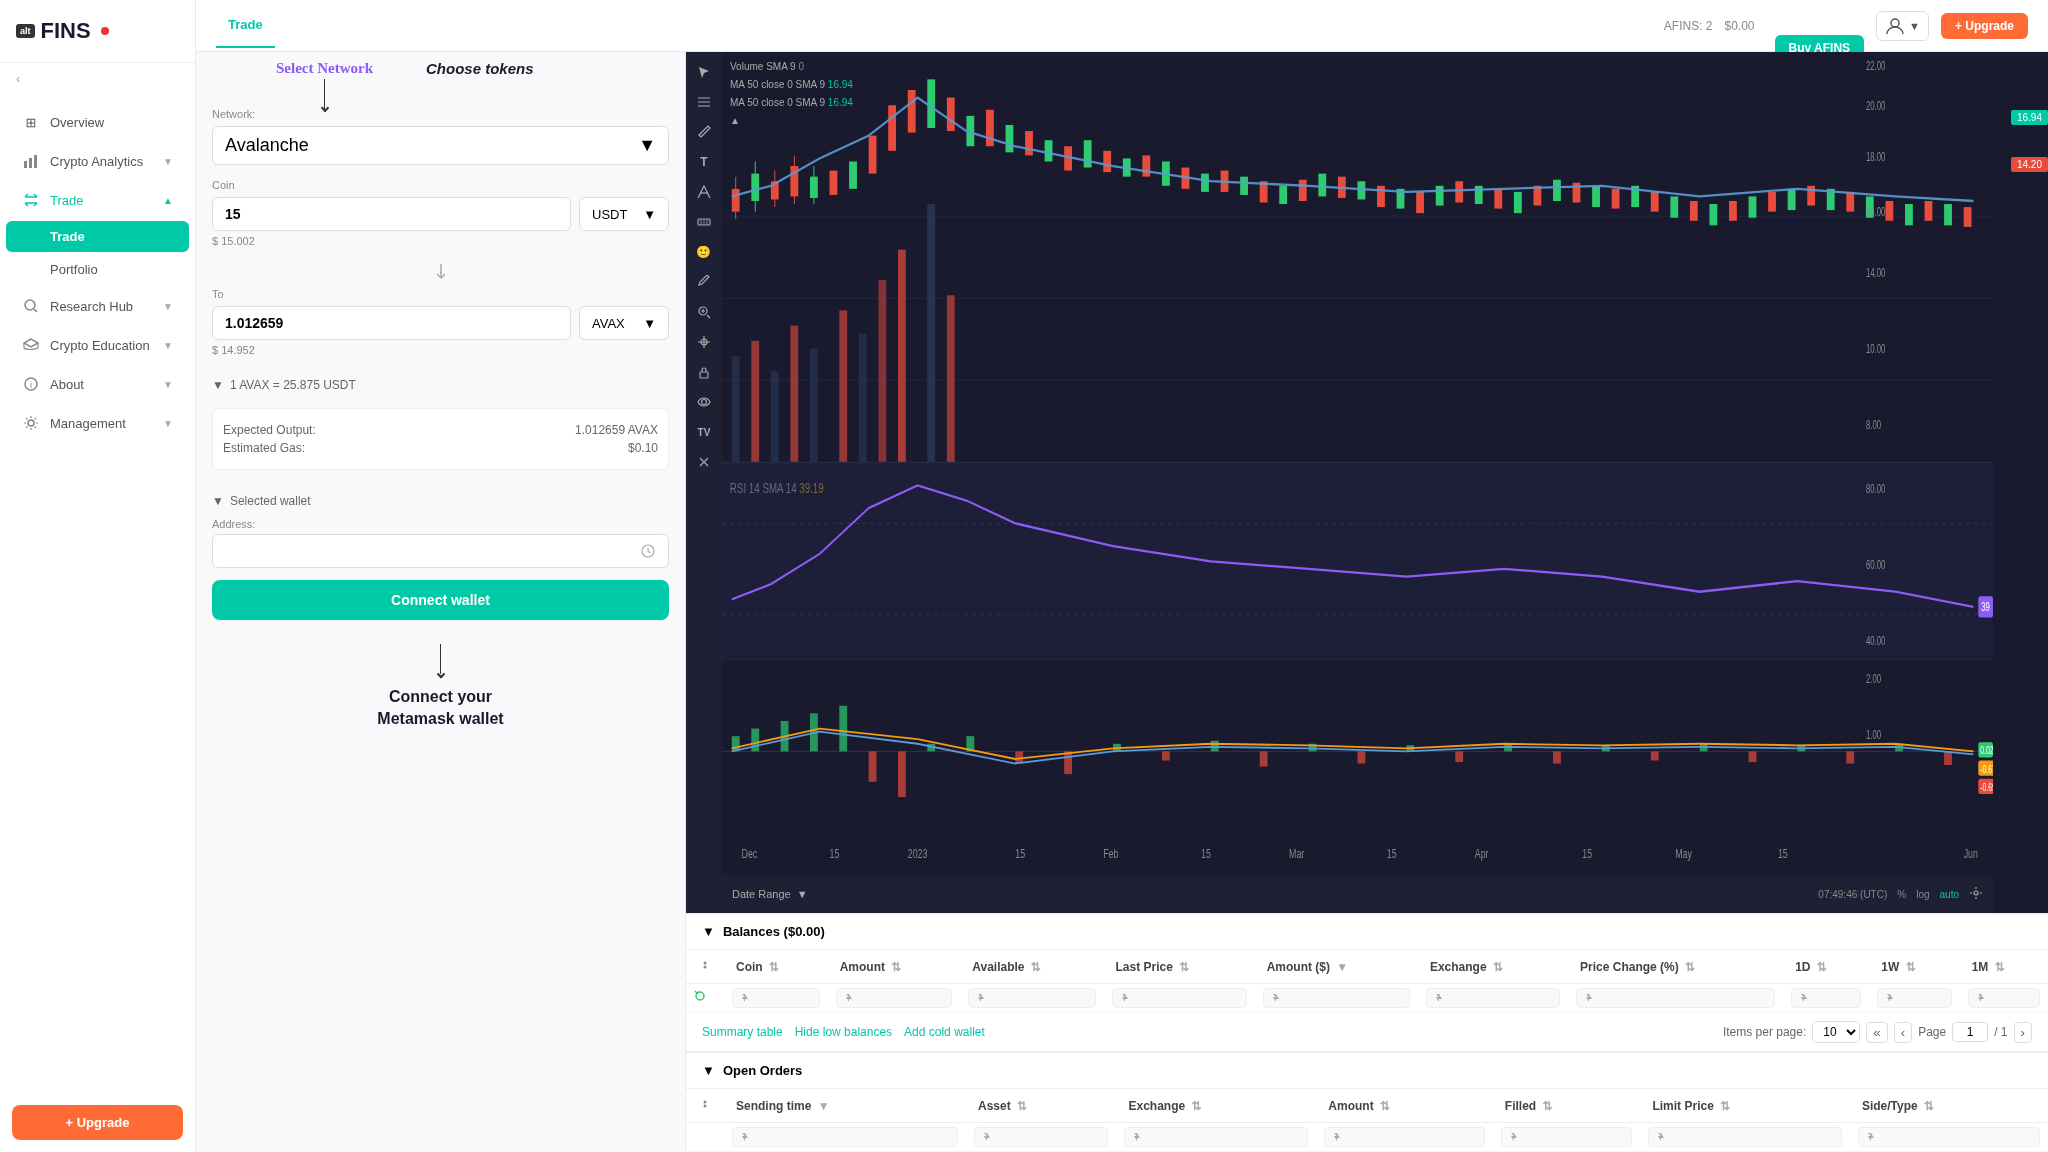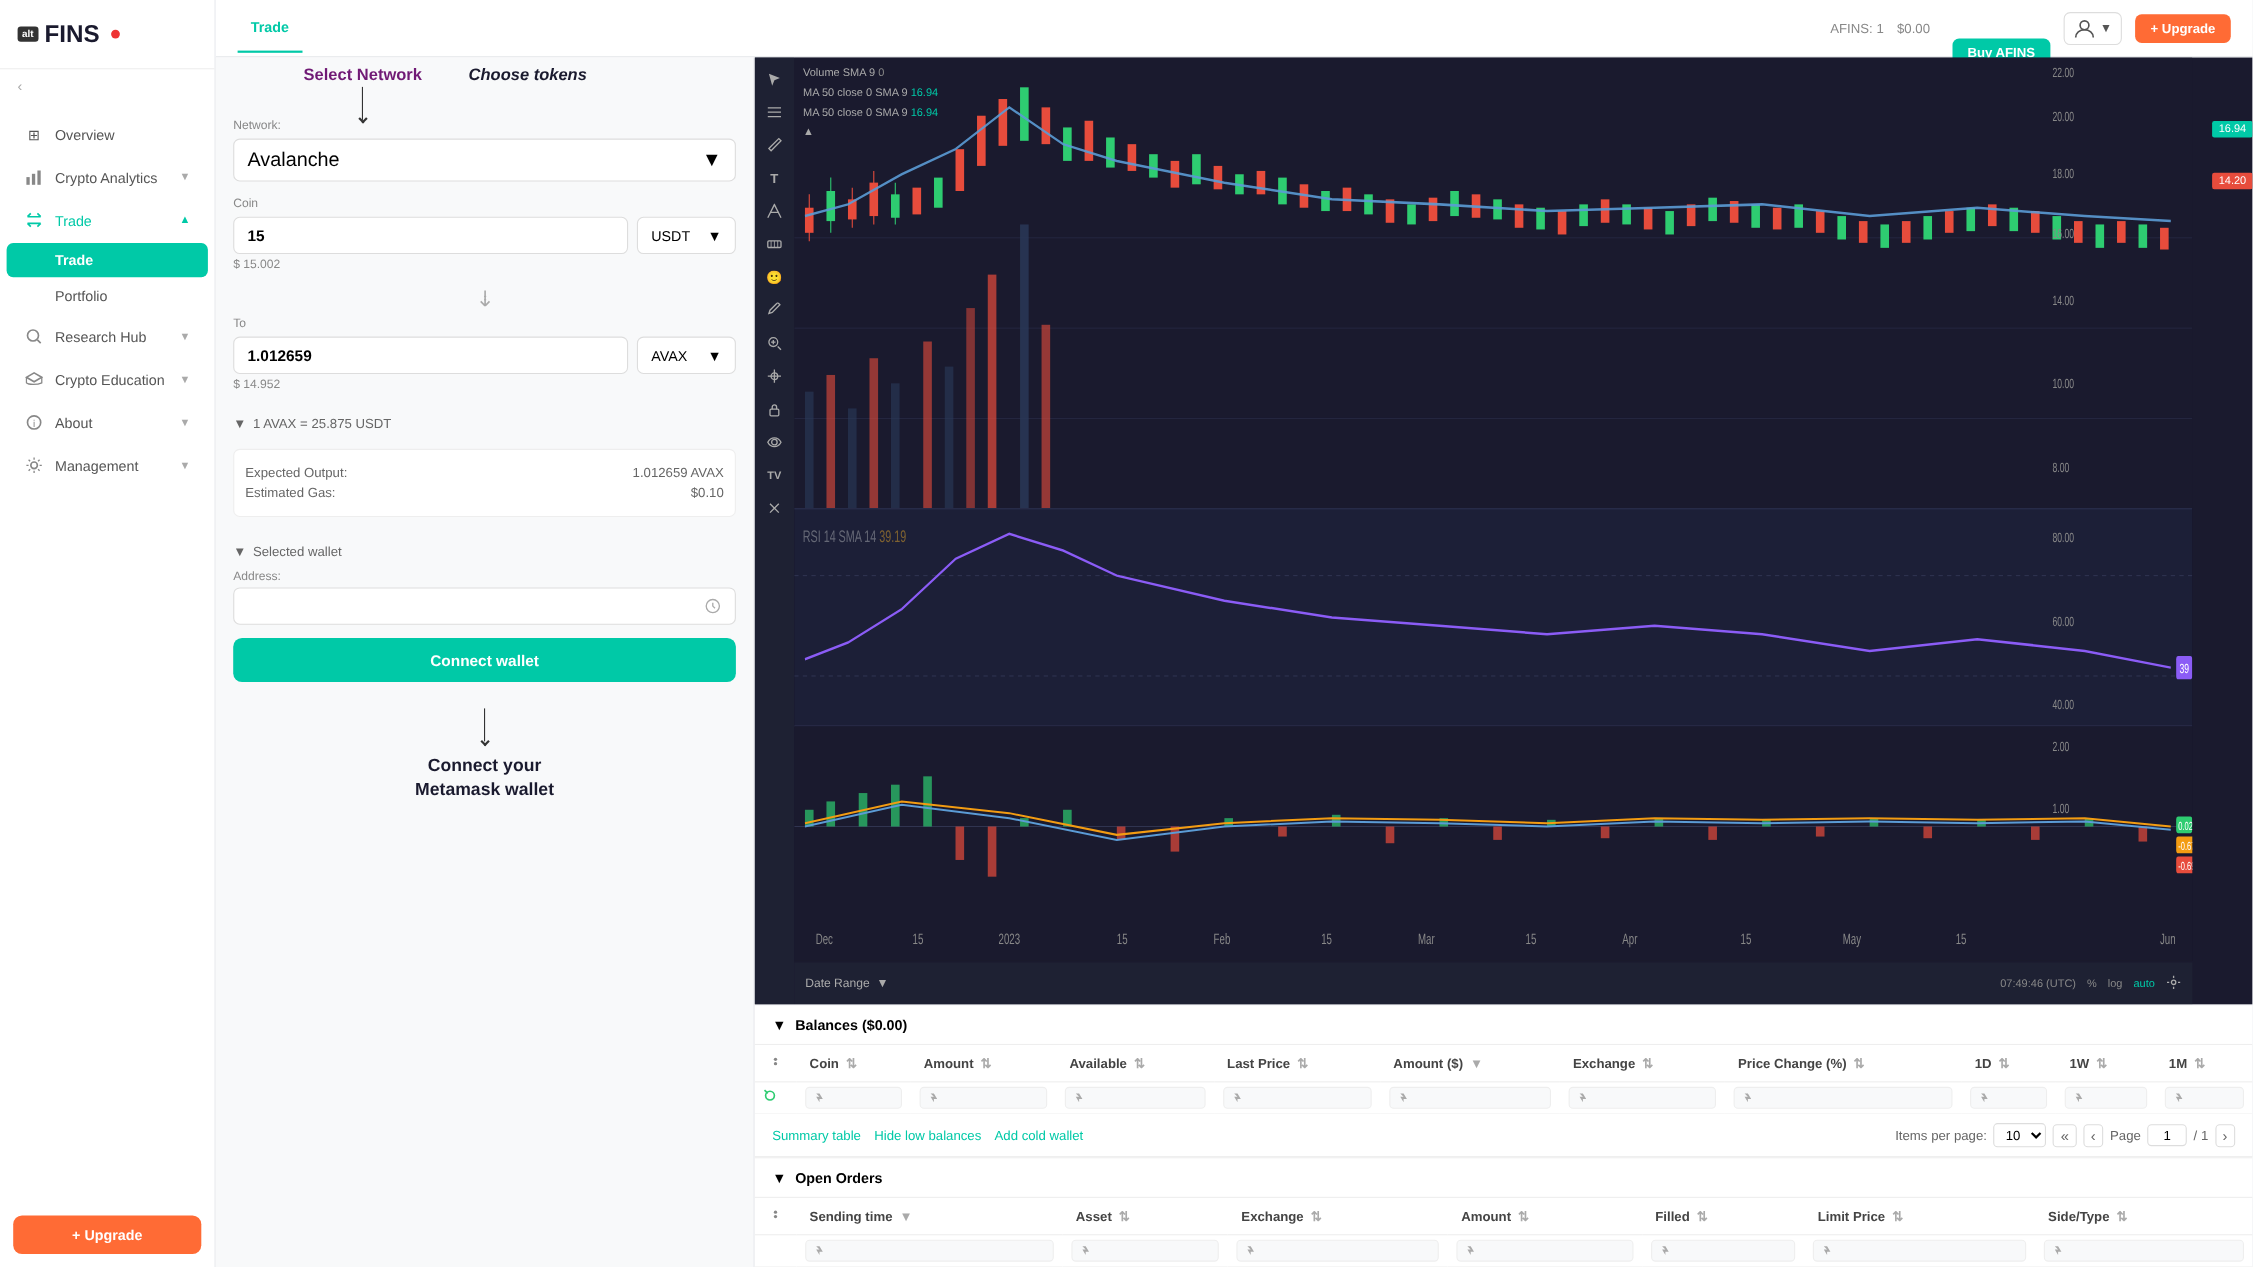--- a/index.html
+++ b/index.html
@@ -163,40 +163,40 @@
   </div>
 
   <button class="sidebar-upgrade">+ Upgrade</button>
 </div>
 
 <div class="main">
 
   <div class="header">
     <div class="header-tab">Trade</div>
     <div class="header-spacer"></div>
-    <span class="header-afins">AFINS: 1</span>
+    <span class="header-afins">AFINS: 2</span>
     <span class="header-price">$0.00</span>
     <button class="buy-afins-btn">Buy AFINS</button>
     <div class="user-btn">
       <svg width="20" height="20" viewBox="0 0 20 20" fill="none">
           <circle cx="10" cy="7" r="4" stroke="#555" stroke-width="1.5"></circle>
           <path d="M2 18c0-4 3.6-7 8-7s8 3 8 7" stroke="#555" stroke-width="1.5"></path>
         </svg>
       <span style="color:#555;font-size:11px;">▼</span>
     </div>
     <button class="upgrade-btn">+ Upgrade</button>
   </div>
 
   <div class="content">
 
     <div class="left-panel">
 
       <div style="position:relative;padding:30px 16px 10px;pointer-events:none;">
         <div style="position:absolute;top:8px;left:80px;">
-          <span style="font-size:15px;font-weight:800;color:#701a75;">Select Network</span>
+          <span style="font-size:15px;font-weight:800;color:#8b5cf6;font-family:Liberation Serif, serif;">Select Network</span>
           <div style="display:flex;flex-direction:column;align-items:center;margin-top:2px;">
             <div style="width:1px;height:30px;background:#333;"></div>
             <div style="width:6px;height:6px;border-right:2px solid #333;border-bottom:2px solid #333;transform:rotate(45deg);margin-top:-4px;"></div>
           </div>
         </div>
         <div style="position:absolute;top:8px;left:230px;font-style:italic;">
           <span style="font-size:15px;font-weight:800;color:#1a1a2e;">Choose tokens</span>
         </div>
       </div>
 

